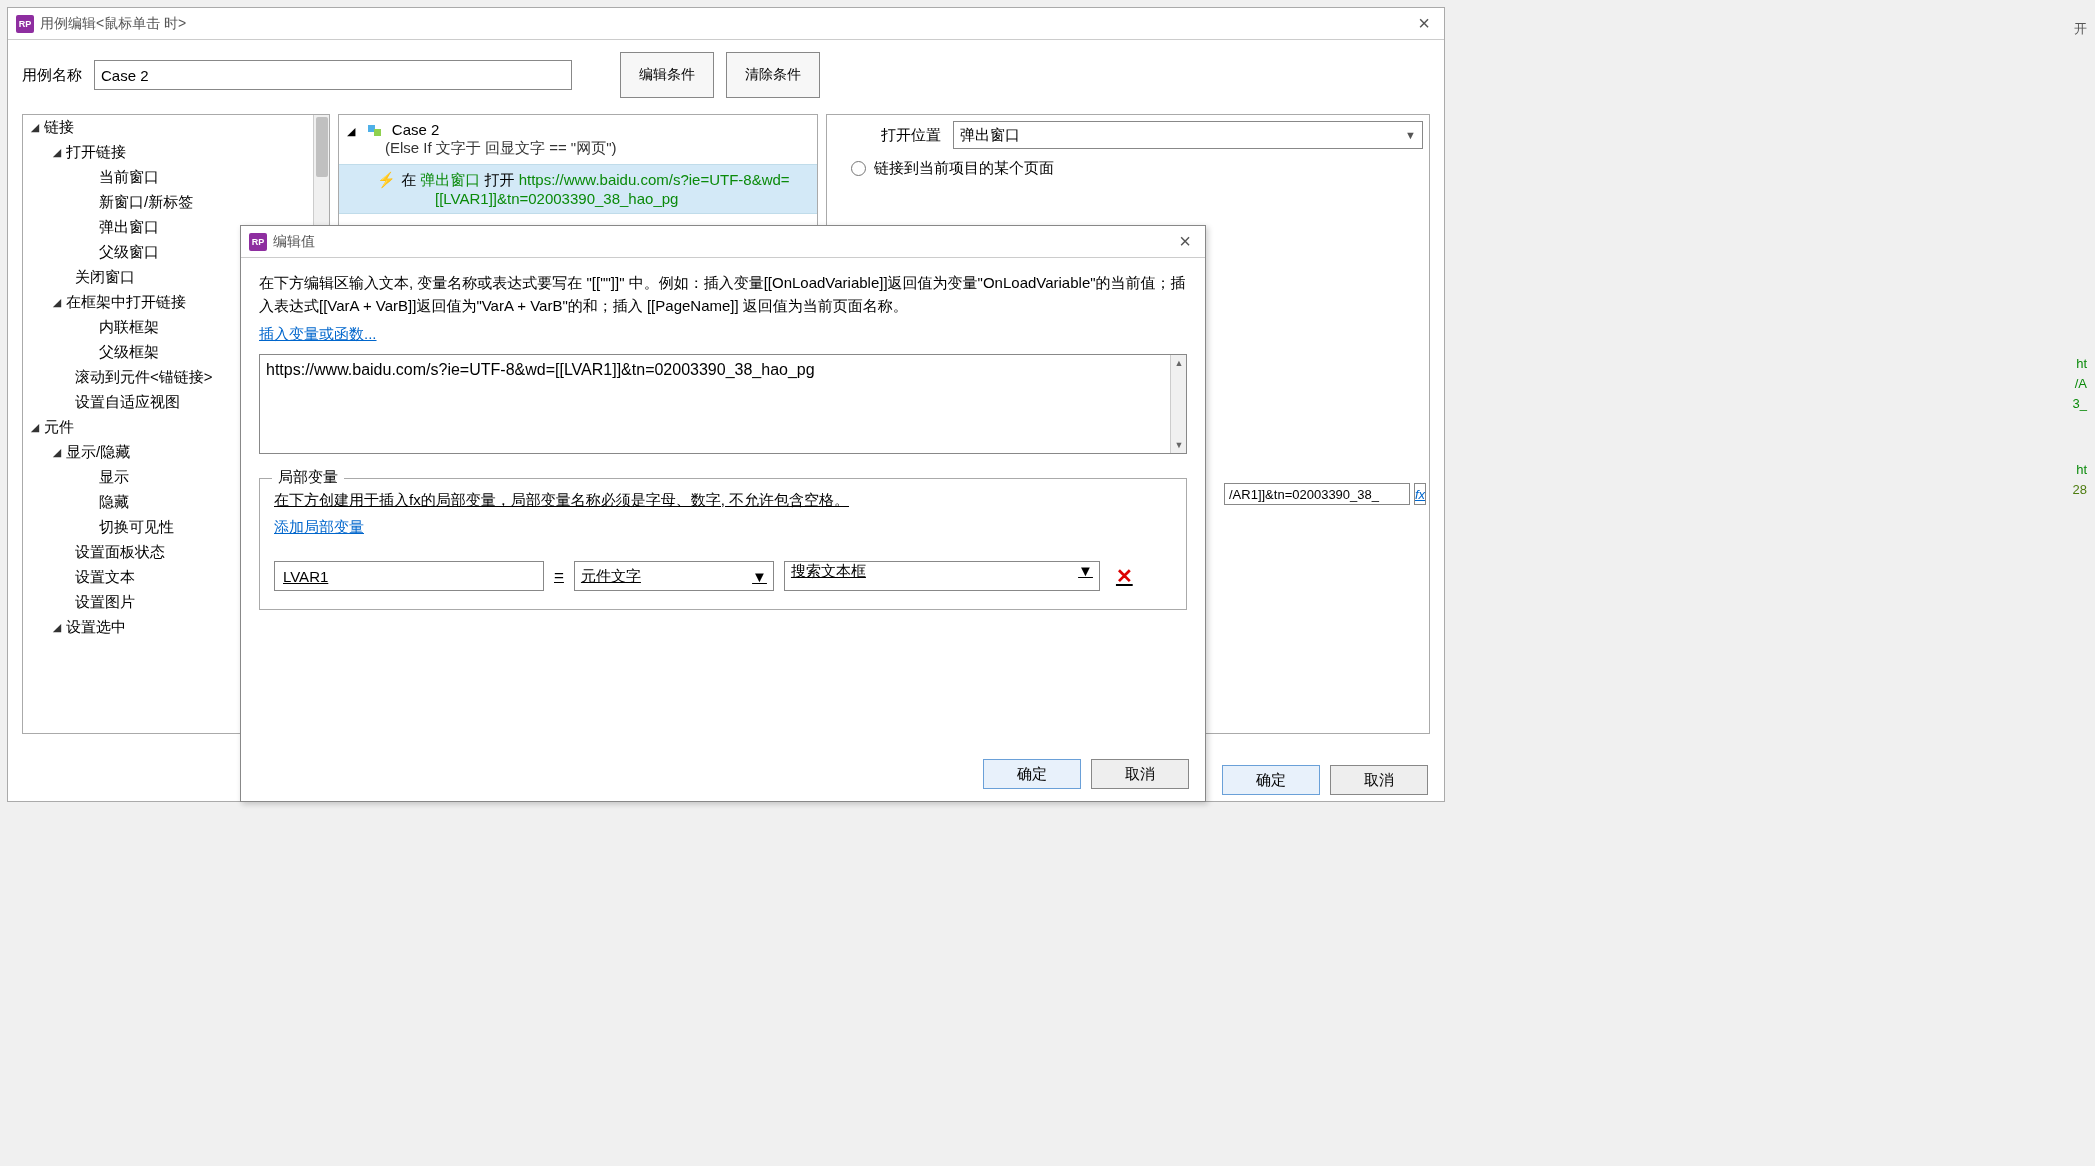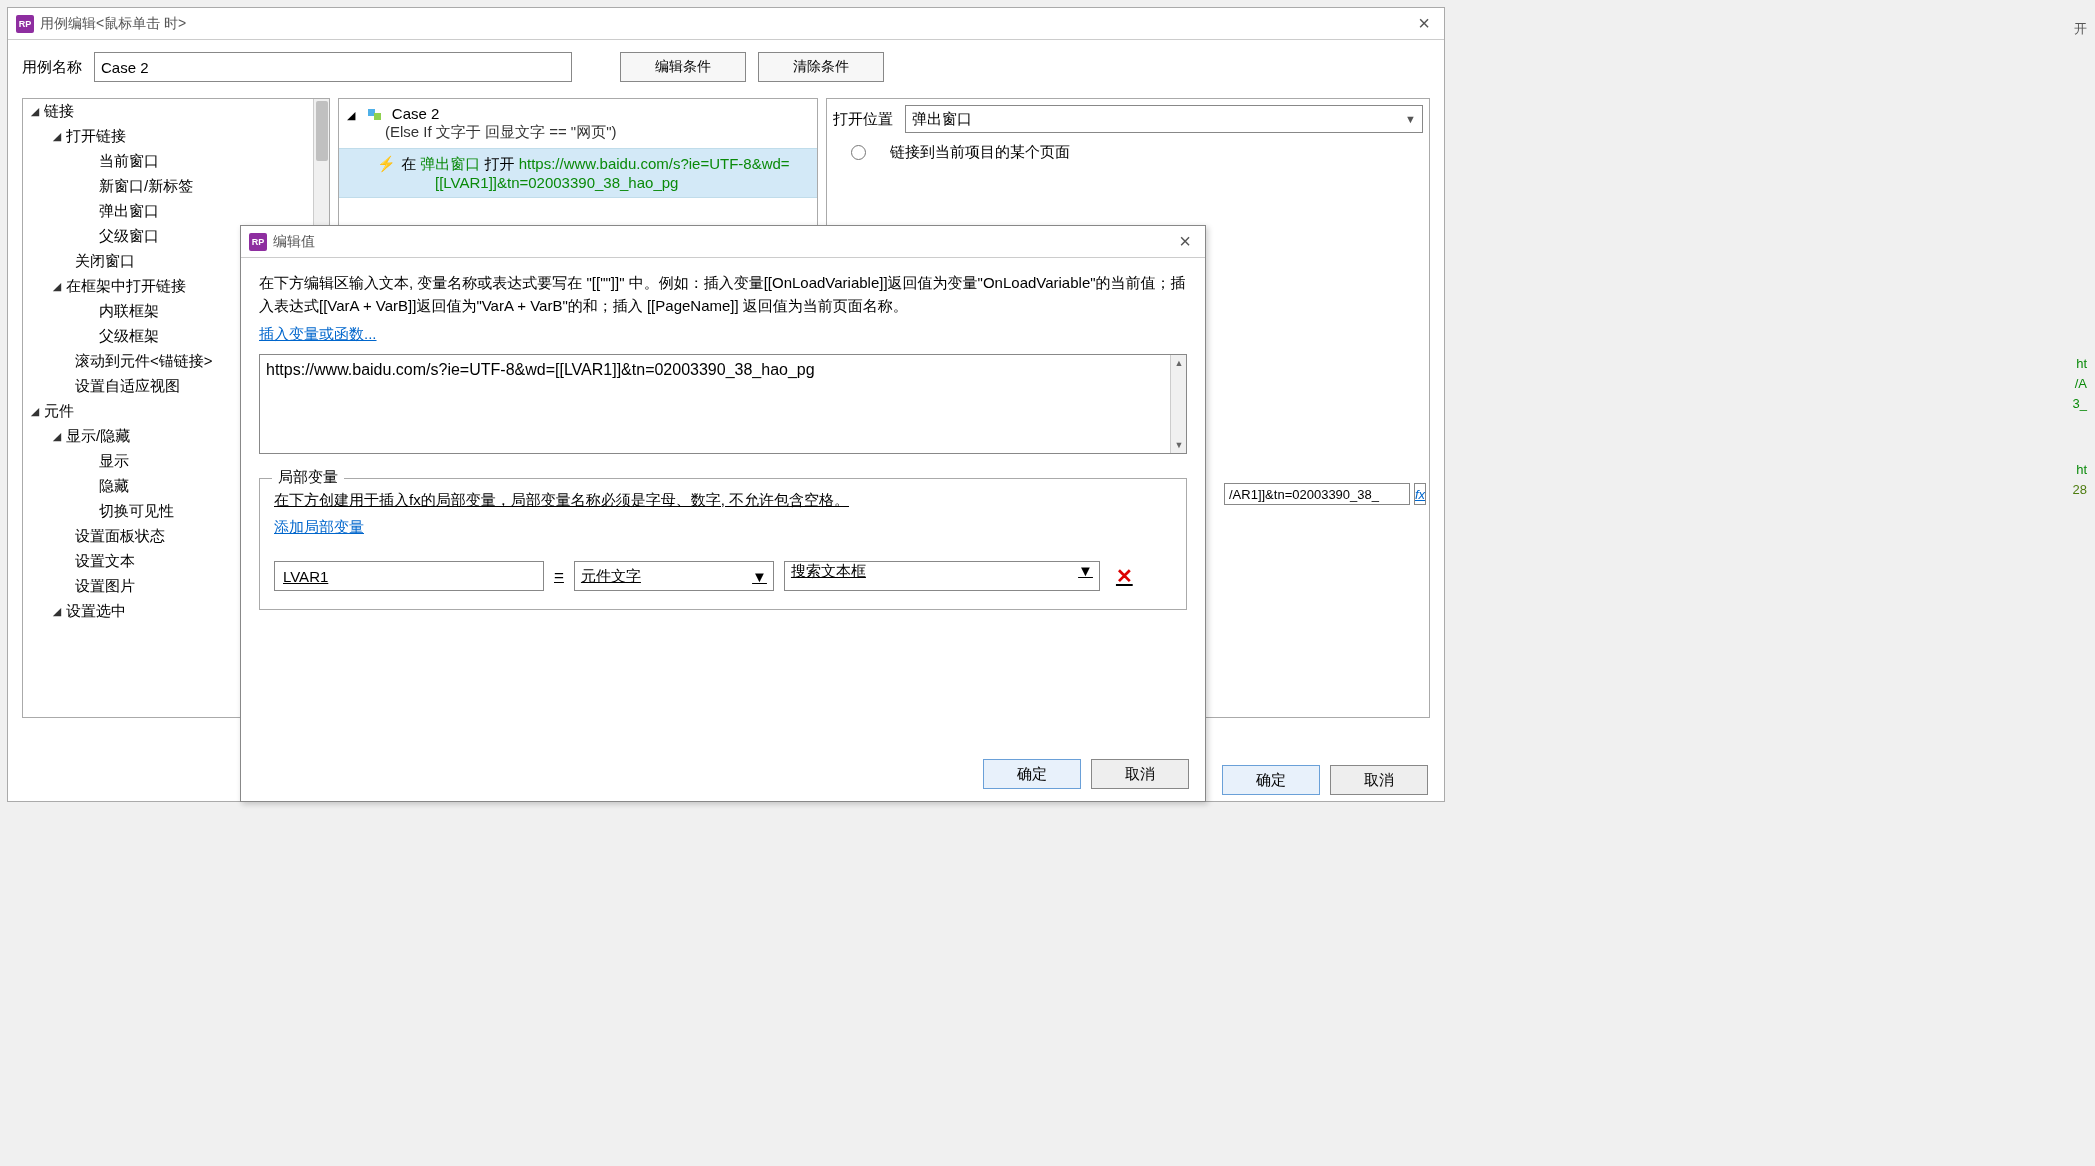--- a/index.html
+++ b/index.html
@@ -7,21 +7,21 @@
 
 .main-dialog { position: absolute; left: 7px; top: 7px; width: 1438px; height: 795px; background: #fff; border: 1px solid #aaa; }
 .title-bar { height: 32px; display: flex; align-items: center; padding: 0 8px; border-bottom: 1px solid #ccc; }
 .app-icon { width: 18px; height: 18px; background: #8e2ea0; border-radius: 2px; margin-right: 6px; display:flex; align-items:center; justify-content:center; color:#fff; font-size:9px; font-weight:bold;}
 .title-text { font-size: 14px; color: #555; }
 .close-x { margin-left: auto; font-size: 20px; color: #555; cursor: pointer; padding: 0 6px; font-family: Arial; }
 
 .name-row { display: flex; align-items: center; padding: 12px 14px; gap: 12px; }
 .name-row label { font-size: 15px; color: #000; }
 .case-name-input { width: 478px; height: 30px; border: 1px solid #888; padding: 2px 6px; font-size: 15px; }
-.btn { height: 30px; padding: 0 34px; border: 1px solid #888; background: #f7f7f7; cursor: pointer; font-size: 14px; }
+.btn { height: 46px; padding: 0 18px; border: 1px solid #888; background: #f7f7f7; cursor: pointer; font-size: 14px; }
 
 .headers-row { display: flex; padding: 0 14px; font-size: 15px; color: #000; }
 .col-left { width: 325px; }
 .col-mid { width: 488px; }
 .col-right { flex: 1; }
 
 .panels-row { display: flex; padding: 4px 14px 10px; gap: 0; }
 .tree-panel { width: 308px; height: 620px; border: 1px solid #aaa; background: #fff; overflow-y: auto; font-size: 15px; position: relative; }
 .tree-scroll { position:absolute; right:0; top:0; width:16px; height:100%; background:#f0f0f0; border-left:1px solid #ccc;}
 .tree-scroll::before{content:""; position:absolute; top:2px; left:2px; width:12px; height:60px; background:#c0c0c0; border-radius:2px;}
@@ -37,24 +37,24 @@
 .case-icon::after{content:""; position:absolute; width:7px; height:7px; background:#8fd14f; top:6px; left:6px;}
 .case-condition { padding-left: 38px; color: #333; }
 .action-row { background: #d3e9f7; padding: 6px 8px 6px 38px; border-top:1px solid #c0dcea; border-bottom:1px solid #c0dcea; }
 .bolt-icon { display:inline-block; width:14px; margin-right:6px; color:#888;}
 .action-text .green { color: #0a8a0a; }
 .action-text .link { color: #0a8a0a; }
 .action-url { padding-left: 58px; color: #0a8a0a; }
 
 .config-panel { flex:1; margin-left: 8px; height: 620px; border: 1px solid #aaa; background: #fff; font-size: 15px; padding: 6px; }
 .config-row { display:flex; align-items:center; margin-bottom:6px;}
-.config-row label { width: 72px; }
+.config-row label { width: 72px; margin-left: 48px; }
 .config-select { flex:1; height: 28px; border:1px solid #888; background:#fff; padding: 2px 6px; display:flex; align-items:center; justify-content:space-between;}
 .config-select .dd { color:#555; font-size:11px;}
-.radio-row { display:flex; align-items:center; gap:24px; padding: 4px 18px;}
+.radio-row { display:flex; align-items:center; gap:8px; padding: 4px 18px;}
 .radio-row input { width:15px; height:15px;}
 .value-row { display:flex; align-items:center; gap:4px; position:absolute; right:24px; top:475px; width:196px;}
 .fx-box { width:22px; height:22px; border:1px solid #888; display:flex; align-items:center; justify-content:center; font-size:13px; font-style:italic; color:#0066cc; cursor:pointer;text-decoration:underline;}
 .value-input { flex:1; height:22px; border:1px solid #888; padding:0 4px; font-size:13px;}
 
 .footer-btns { position:absolute; right: 16px; bottom: 6px; display:flex; gap:10px;}
 .footer-btn { width:98px; height:30px; border:1px solid #888; background:#eee; font-size:15px;}
 .footer-btn.primary { border:1px solid #6aa0d8; background:#e8f1fb;}
 
 

